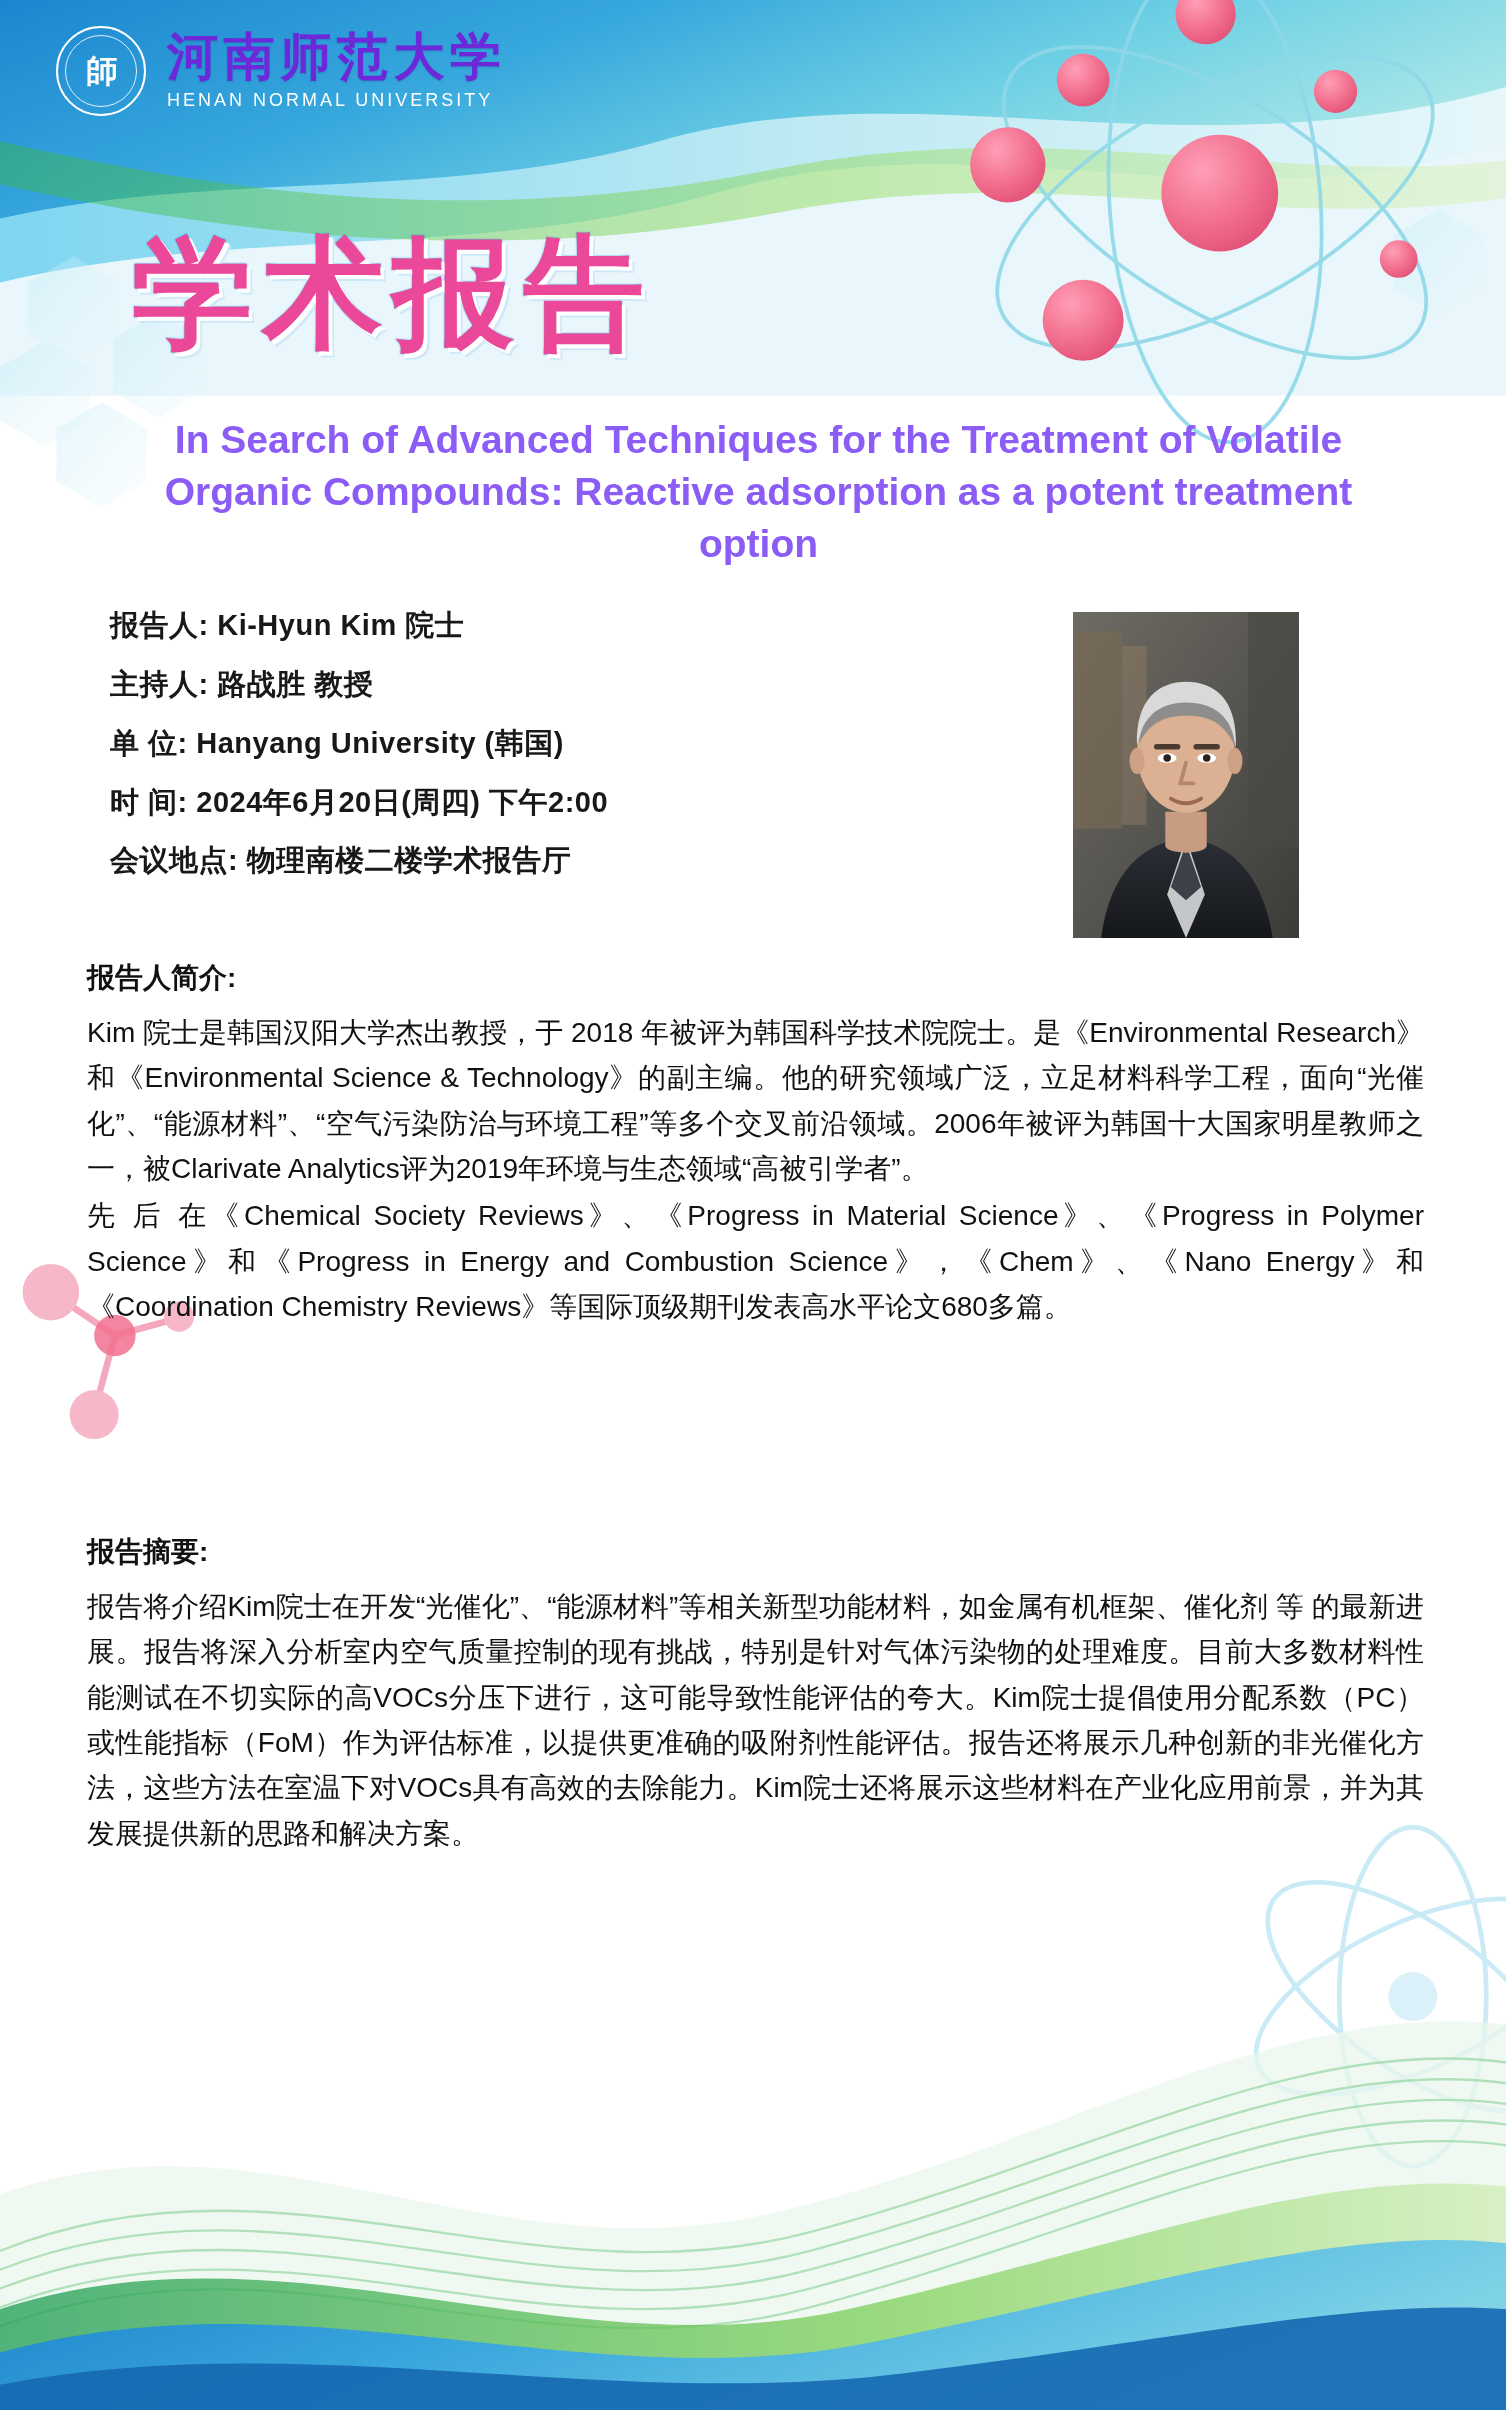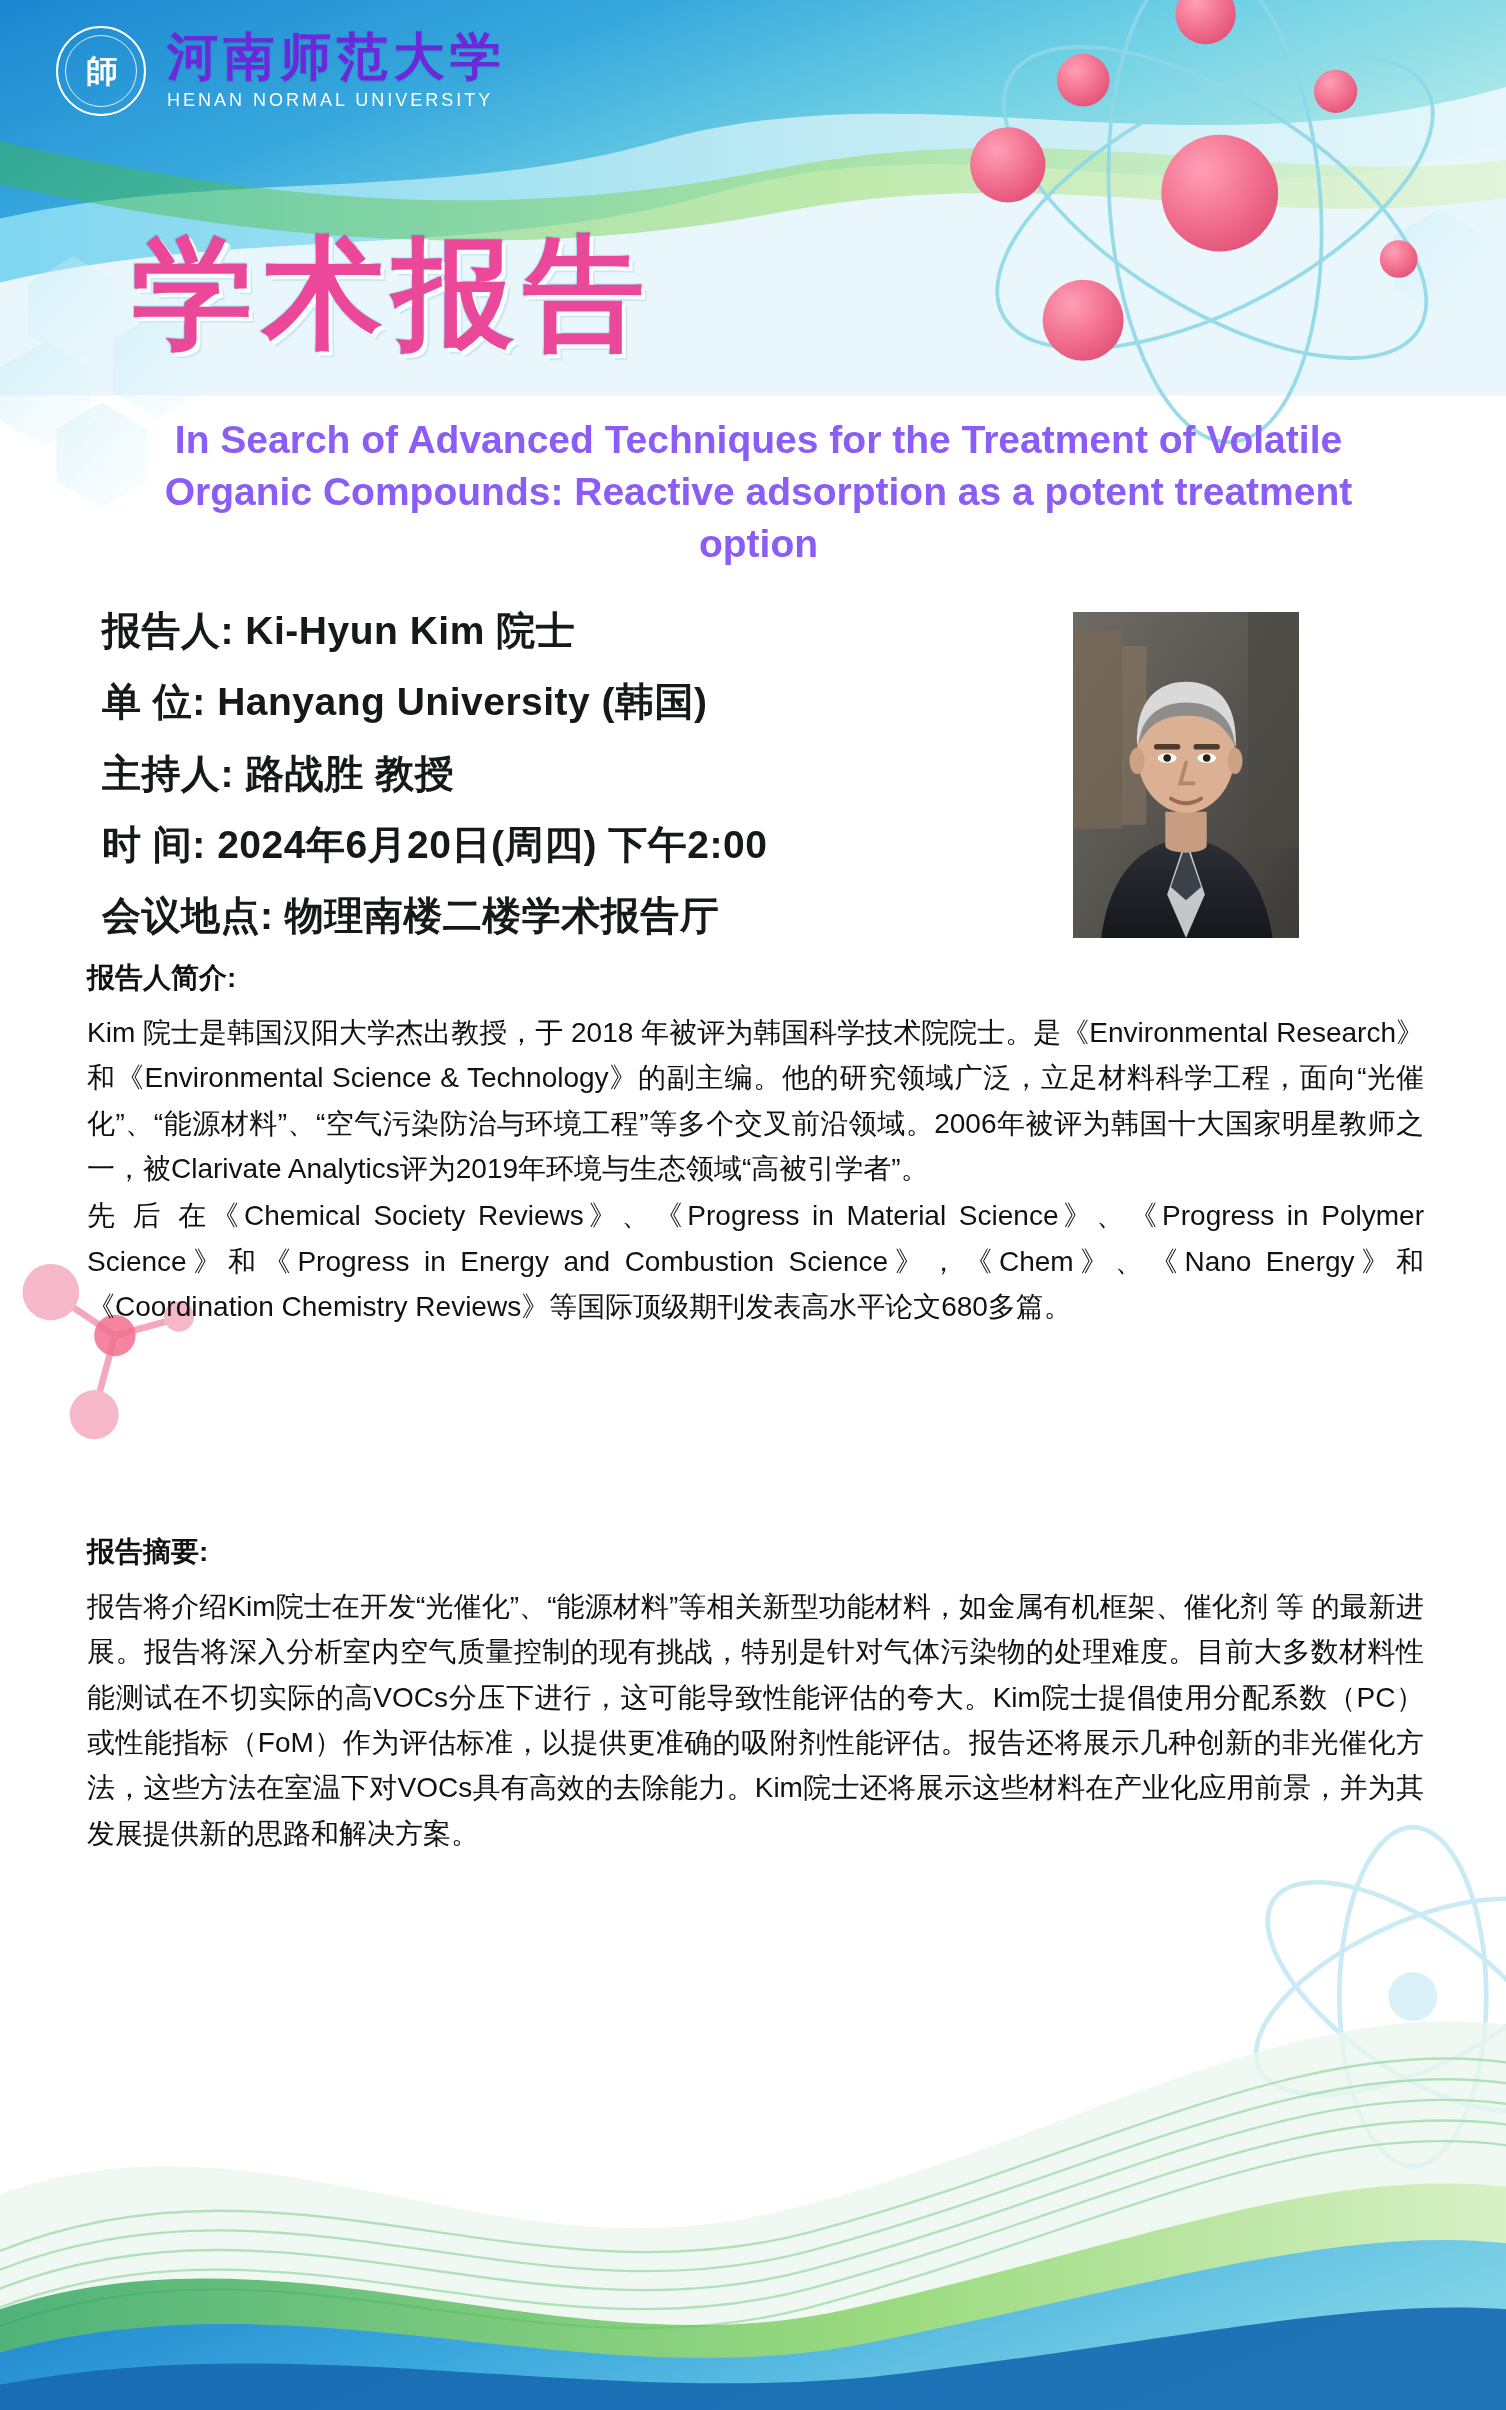--- a/index.html
+++ b/index.html
@@ -120,26 +120,27 @@
 
   
   .info {
     position: absolute;
     left: 102px;
     top: 607px;
     z-index: 5;
     width: 942px;
   }
   .info-row {
-    font-size: 39px;
+    font-size: 29px;
     font-weight: 700;
     color: #16181a;
     margin-bottom: 22.6px;
     line-height: 1.25;
     letter-spacing: 0.5px;
+    margin-left: 8px;
   }
 
   
   .portrait {
     position: absolute;
     left: 1073px;
     top: 612px;
     width: 226px;
     height: 326px;
     z-index: 5;
@@ -287,22 +288,22 @@
       <div class="logo-text-en">HENAN NORMAL UNIVERSITY</div>
     </div>
   </div>
 
   <div class="bigtitle">学术报告</div>
 
   <div class="talk-title">In Search of Advanced Techniques for the Treatment of Volatile Organic Compounds: Reactive adsorption as a potent treatment option</div>
 
   <div class="info">
     <div class="info-row">报告人: Ki-Hyun Kim 院士</div>
+    <div class="info-row">主持人: 路战胜 教授</div>
     <div class="info-row">单 位: Hanyang University (韩国)</div>
-    <div class="info-row">主持人: 路战胜 教授</div>
     <div class="info-row">时 间: 2024年6月20日(周四) 下午2:00</div>
     <div class="info-row">会议地点: 物理南楼二楼学术报告厅</div>
   </div>
 
   <div class="portrait">
     <svg width="226" height="326" viewBox="0 0 240 346">
       <defs>
         <linearGradient id="bgp" x1="0" y1="0" x2="1" y2="1">
           <stop offset="0%" stop-color="#6e6b63"></stop>
           <stop offset="45%" stop-color="#595752"></stop>

